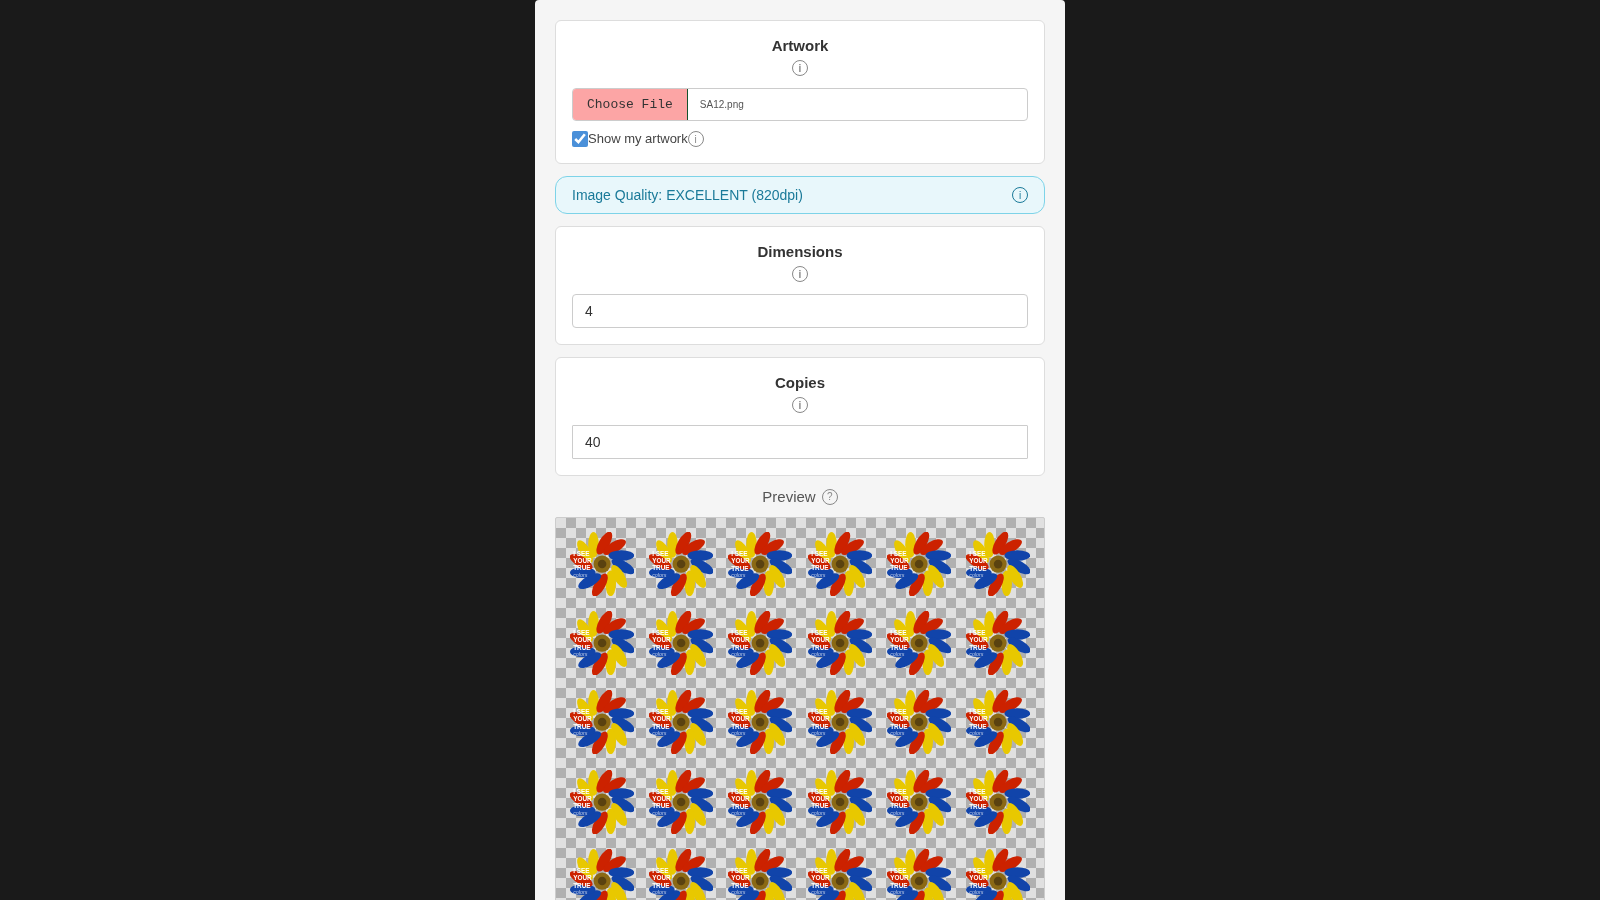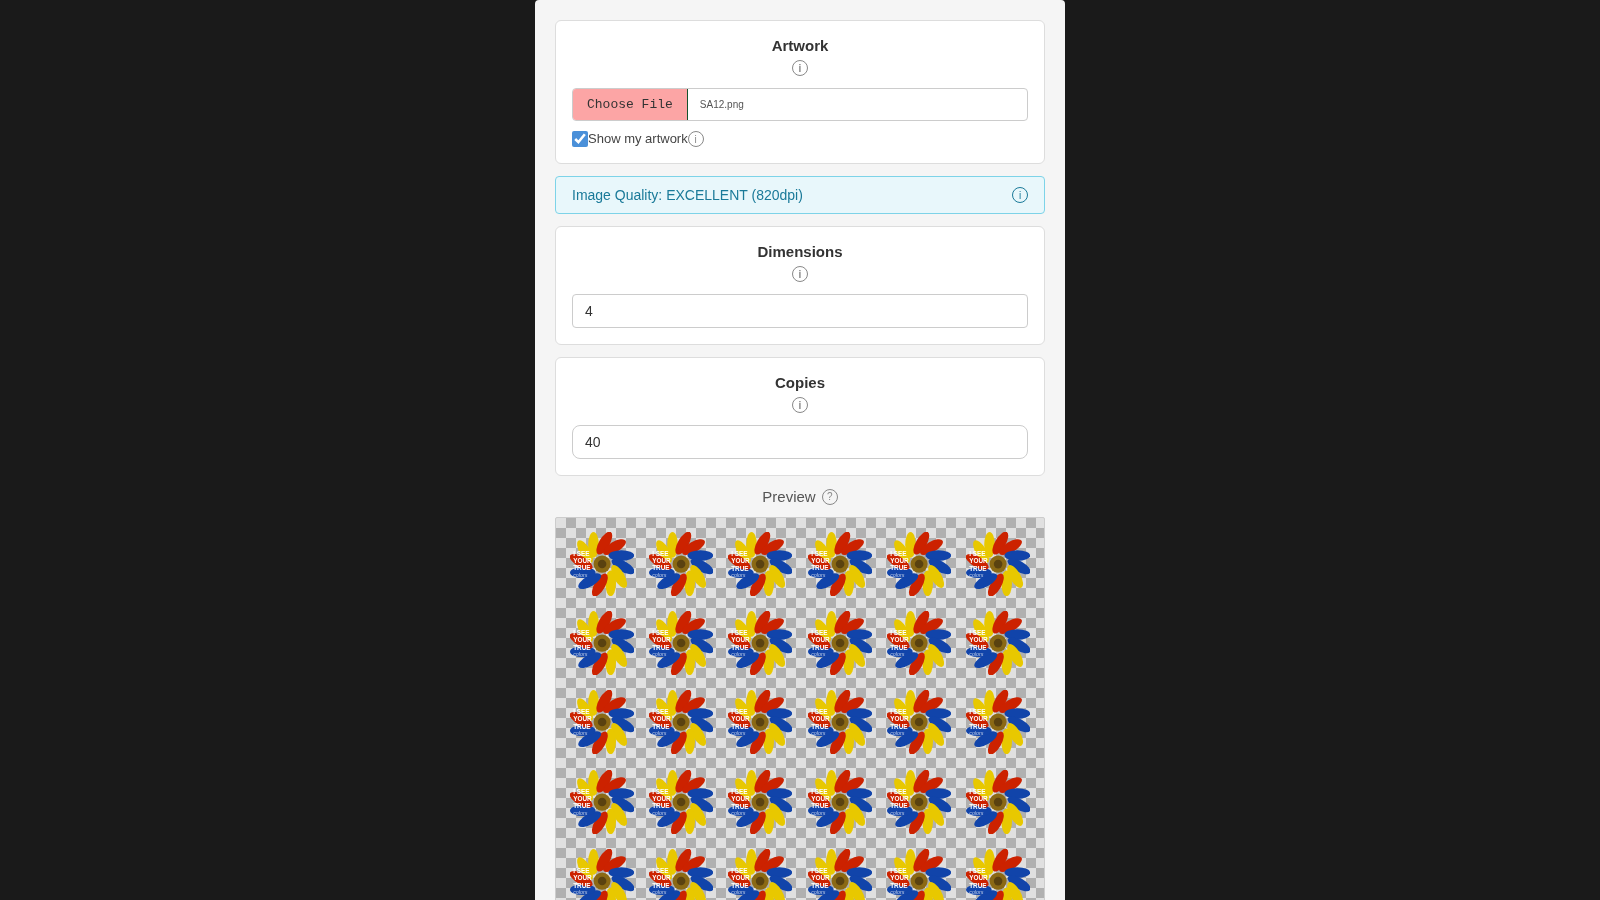--- a/index.html
+++ b/index.html
@@ -97,21 +97,21 @@
     }
 
     .checkbox-label {
       font-size: 13px;
       color: #444;
     }
 
     .quality-banner {
       background: #e8f7fb;
       border: 1px solid #7dd3e8;
-      border-radius: 4px;
+      border-radius: 12px;
       padding: 10px 16px;
       margin-bottom: 12px;
       display: flex;
       align-items: center;
       justify-content: space-between;
       color: #1a7a99;
       font-size: 14px;
       font-weight: 500;
     }
 
@@ -126,21 +126,21 @@
       border: 1px solid #ccc;
       border-radius: 4px;
       font-size: 14px;
       color: #333;
     }
 
     .copies-input {
       width: 100%;
       padding: 8px 12px;
       border: 1px solid #ccc;
-      border-radius: 8px;
+      border-radius: 1px;
       font-size: 14px;
       color: #333;
     }
 
     .preview-section {
       text-align: left;
     }
 
     .preview-title {
       font-size: 15px;

